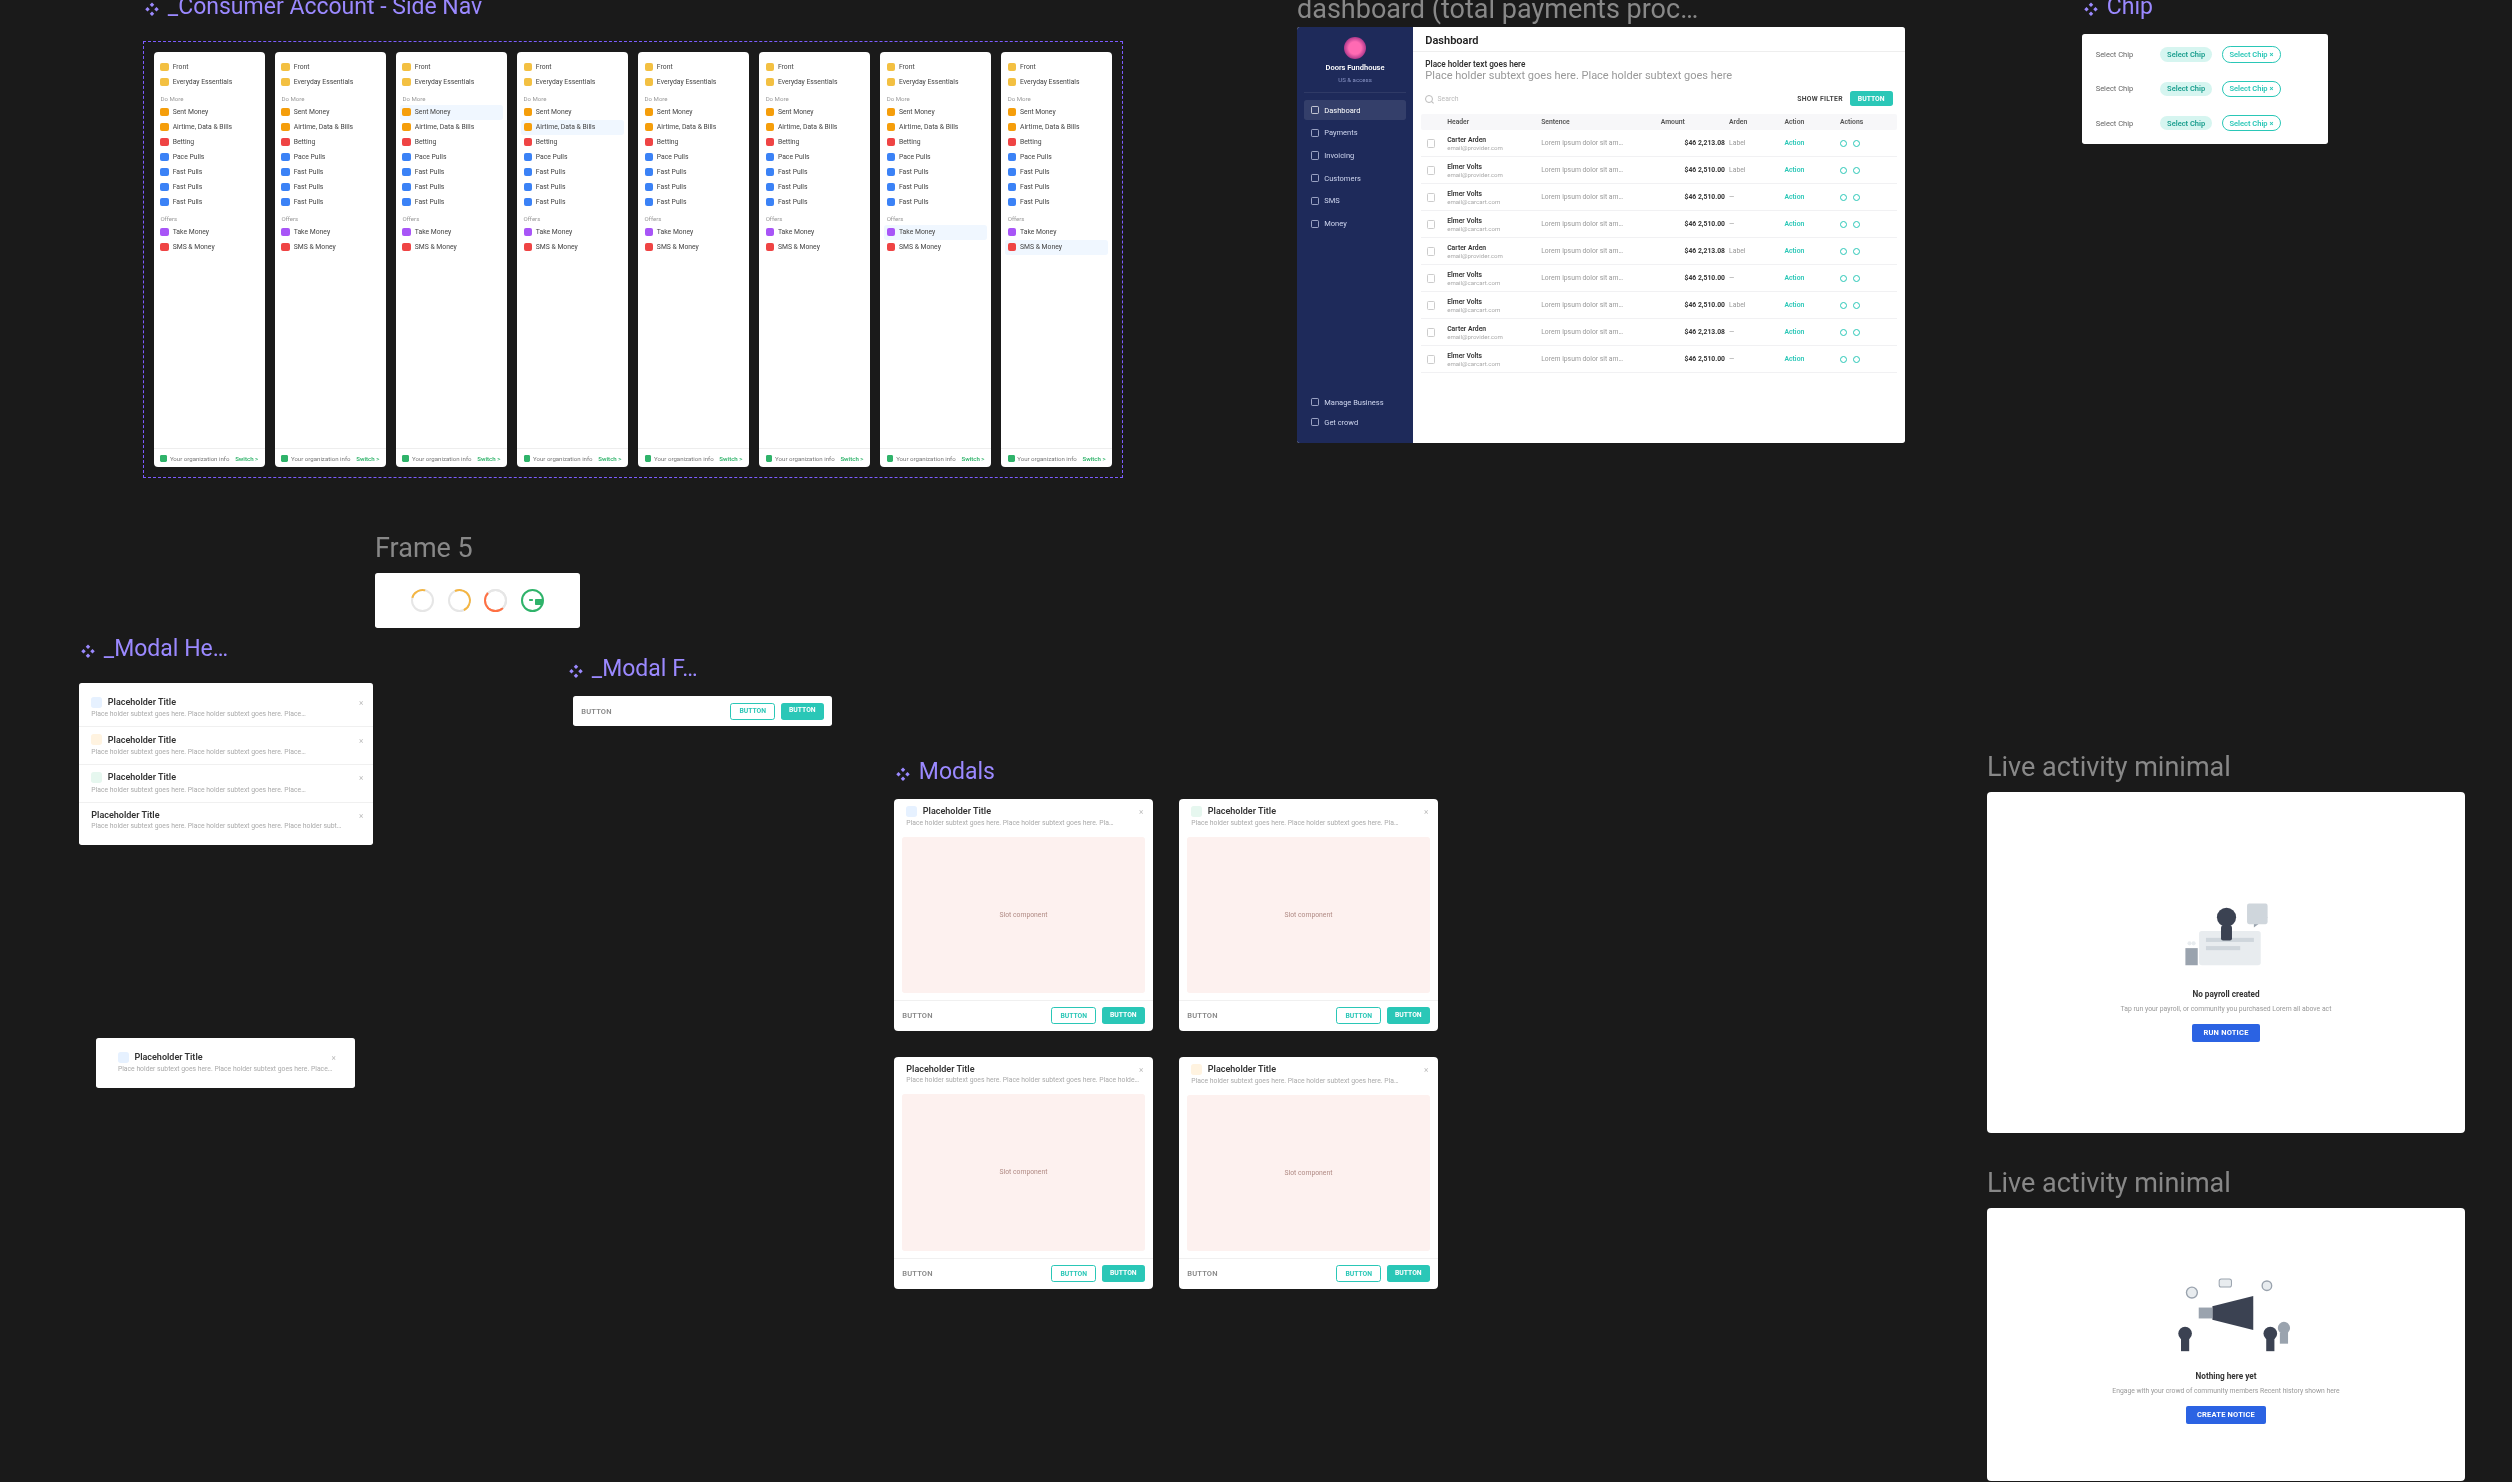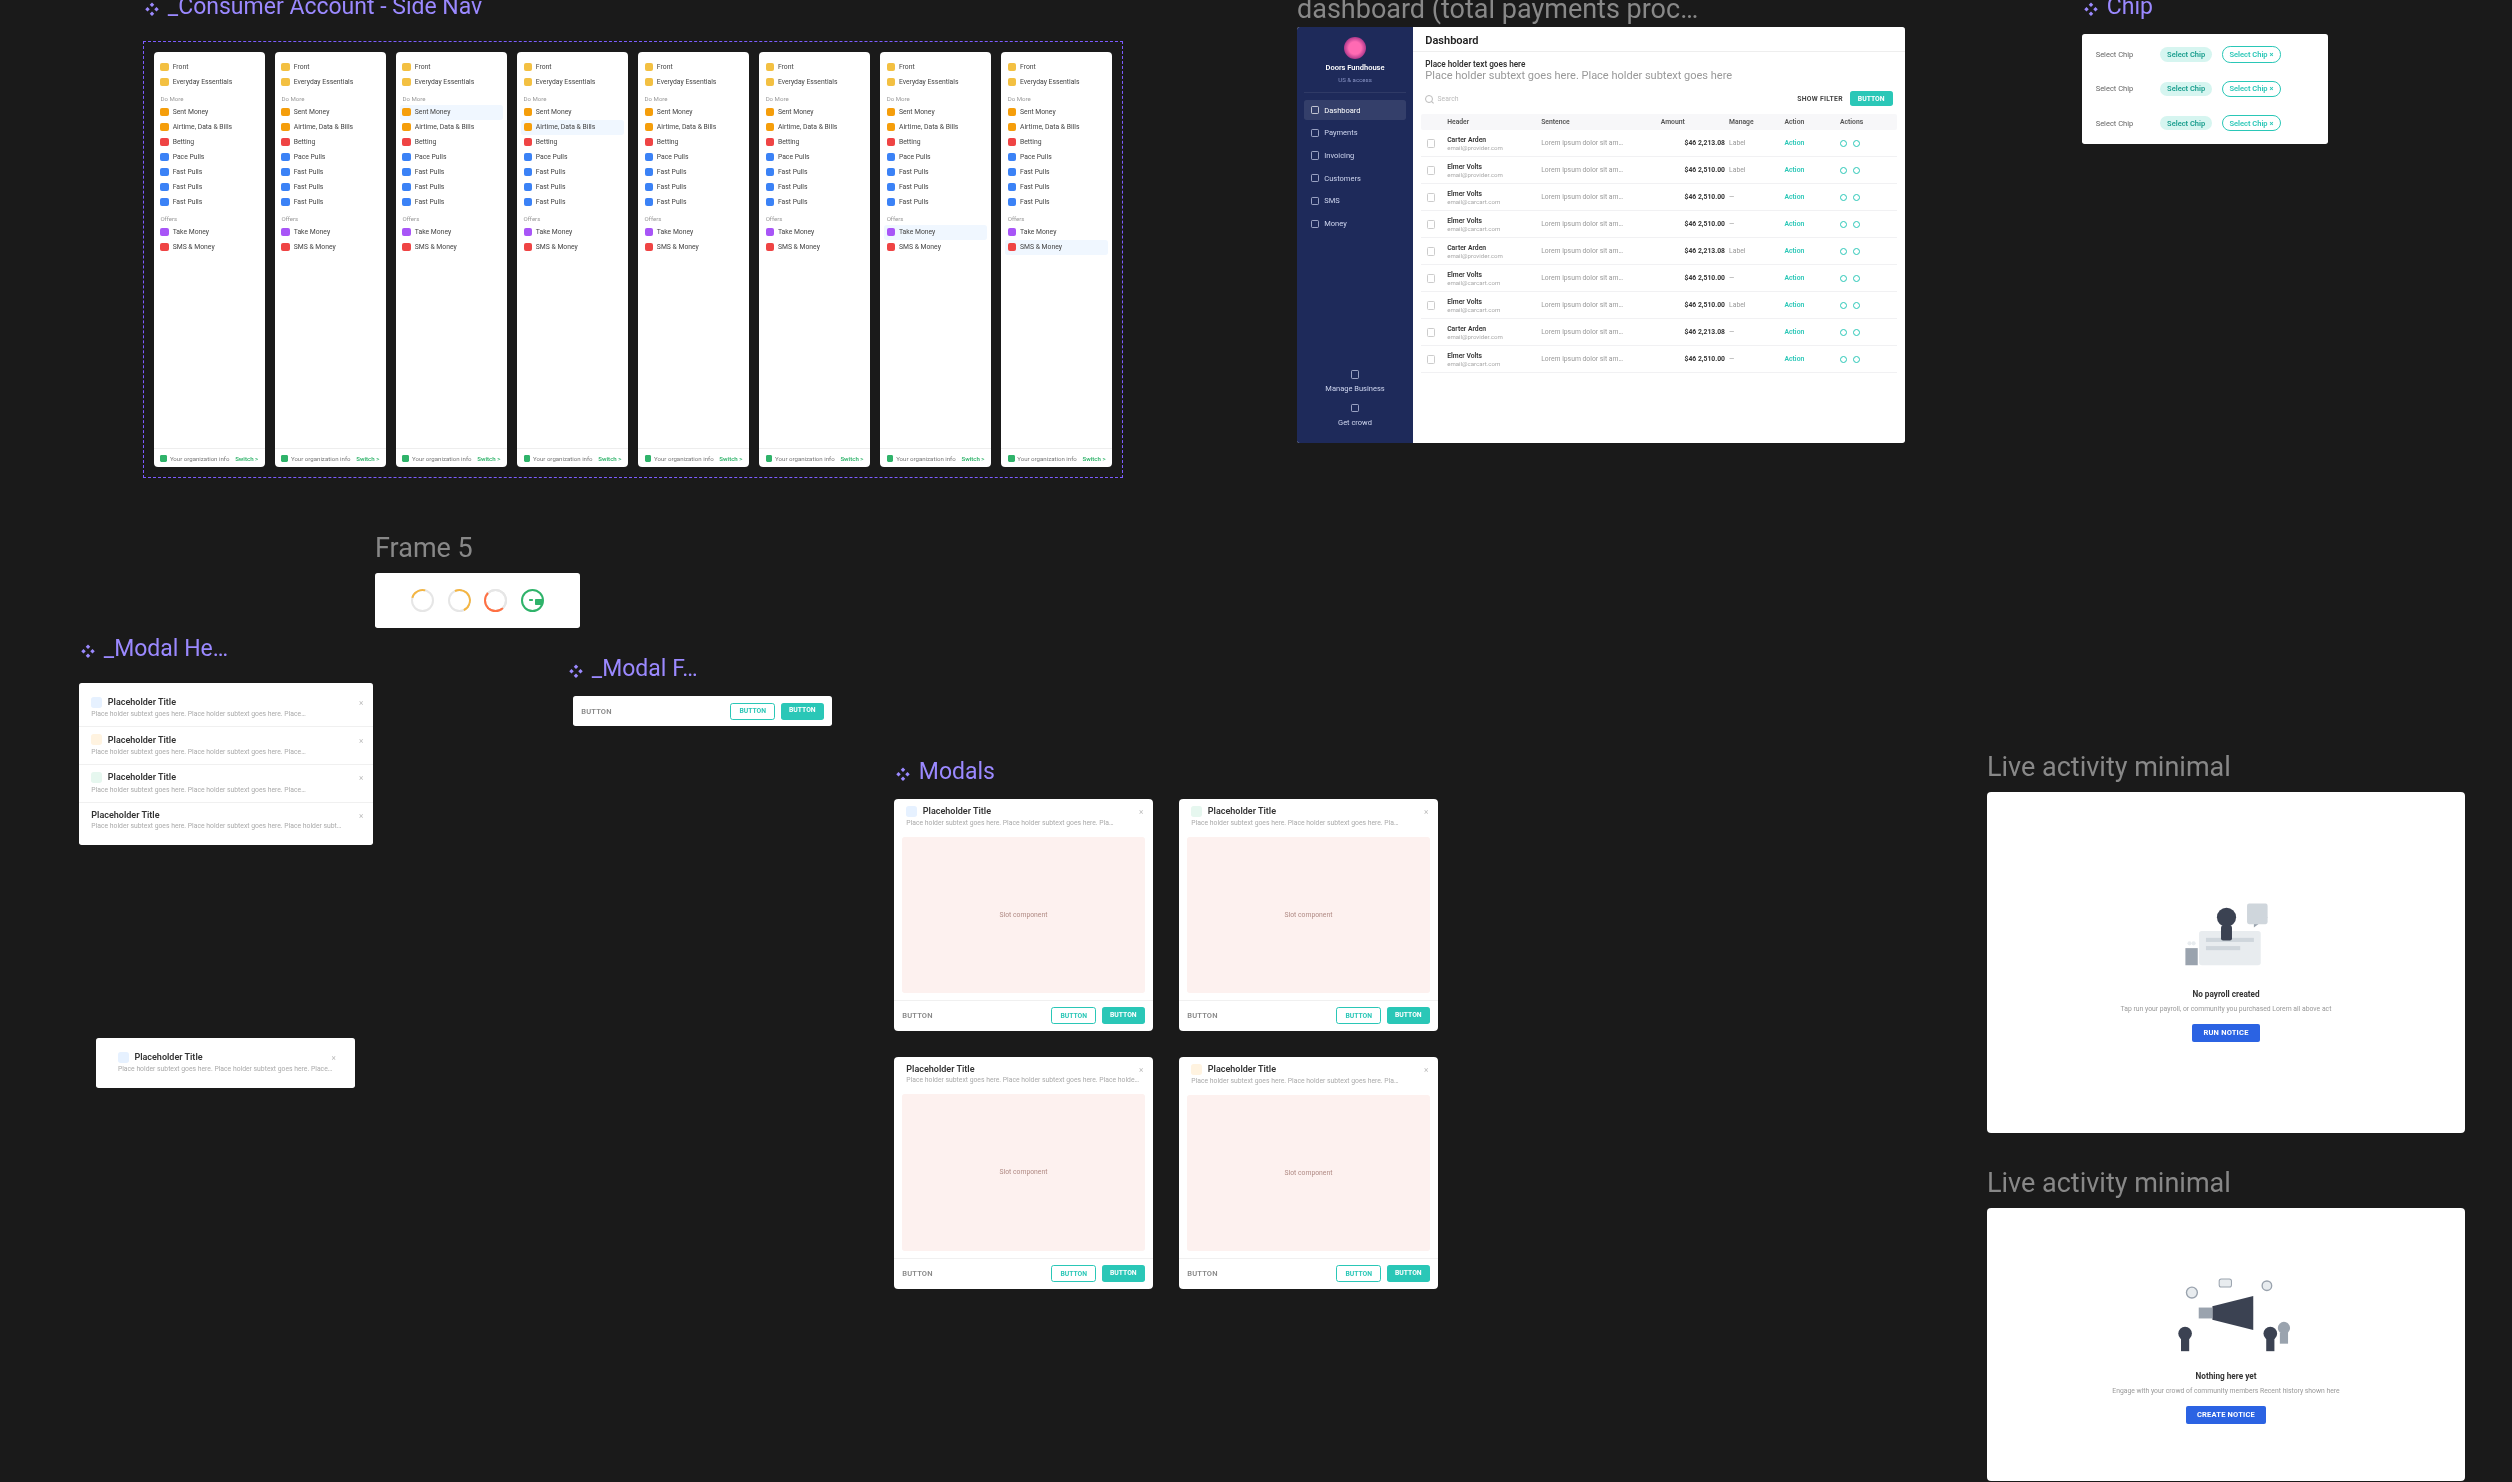--- a/index.html
+++ b/index.html
@@ -121,21 +121,21 @@
   .dash-nav-item {
     display: flex; align-items: center; gap: 5.5px;
     padding: 5.5px 6.8px;
     border-radius: 2.7px;
     margin-bottom: 2.7px;
     font-size: 7.5px;
   }
   .dash-nav-item.active { background: rgba(255,255,255,0.1); color: #fff; }
   .dash-nav-item .di { width: 8.2px; height: 8.2px; border: 0.7px solid currentColor; border-radius: 1.4px; opacity: 0.7; }
   .dash-bottom { margin-top: auto; font-size: 6.8px; }
-  .dash-bottom .dash-nav-item { padding: 4.1px 6.8px; flex-direction: column; }
+  .dash-bottom .dash-nav-item { padding: 4.1px 6.8px; }
 
   .dash-main { flex: 1; display: flex; flex-direction: column; }
   .dash-titlebar {
     padding: 6.8px 12.3px 4.1px;
     border-bottom: 0.7px solid #eee;
     font-size: 11px; font-weight: 600; color: #222;
   }
   .dash-subrow {
     padding: 6.8px 12.3px 4.1px;
     font-size: 8.2px; color: #333; font-weight: 600;
@@ -918,21 +918,21 @@
         </div>
         <div class="dash-show" data-interactable="true">SHOW FILTER</div>
         <div class="dash-btn" data-interactable="true">BUTTON</div>
       </div>
       <div class="dash-table" data-interactable="false">
         <div class="dash-thead" data-interactable="false" id="dash-thead">
             <div data-interactable="true"></div>
             <div data-interactable="true">Header</div>
             <div data-interactable="true">Sentence</div>
             <div data-interactable="true">Amount</div>
-            <div data-interactable="true">Manage</div>
+            <div data-interactable="true">Arden</div>
             <div data-interactable="true">Action</div>
             <div data-interactable="true">Actions</div>
           </div>
         <div id="dash-tbody">
             <div class="dash-trow" data-interactable="true">
       <div class="chk" data-interactable="true"></div>
       <div class="name" data-interactable="false">Carter Arden<span class="em">email@provider.com</span></div>
       <div class="sent" data-interactable="false">Lorem ipsum dolor sit am…</div>
       <div class="amt" data-interactable="false">$46 2,213.08<span class="dt"></span></div>
       <div class="stat" data-interactable="false">Label</div>

